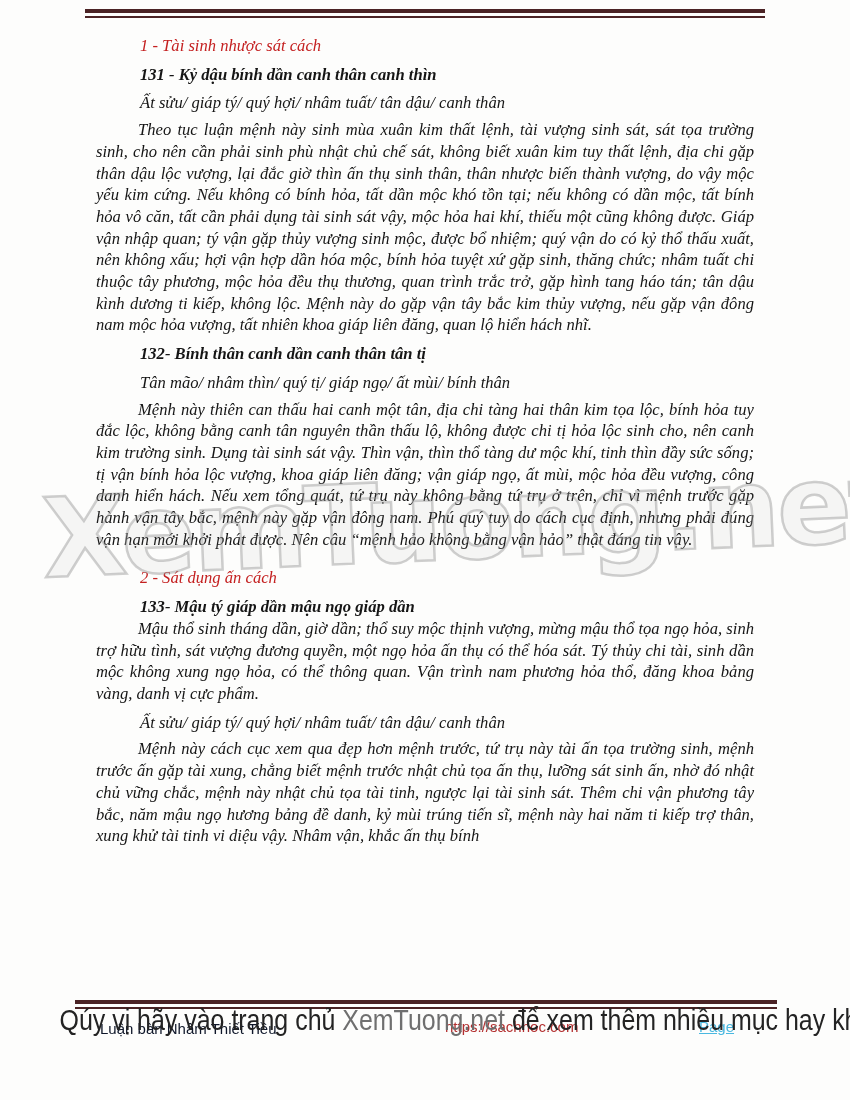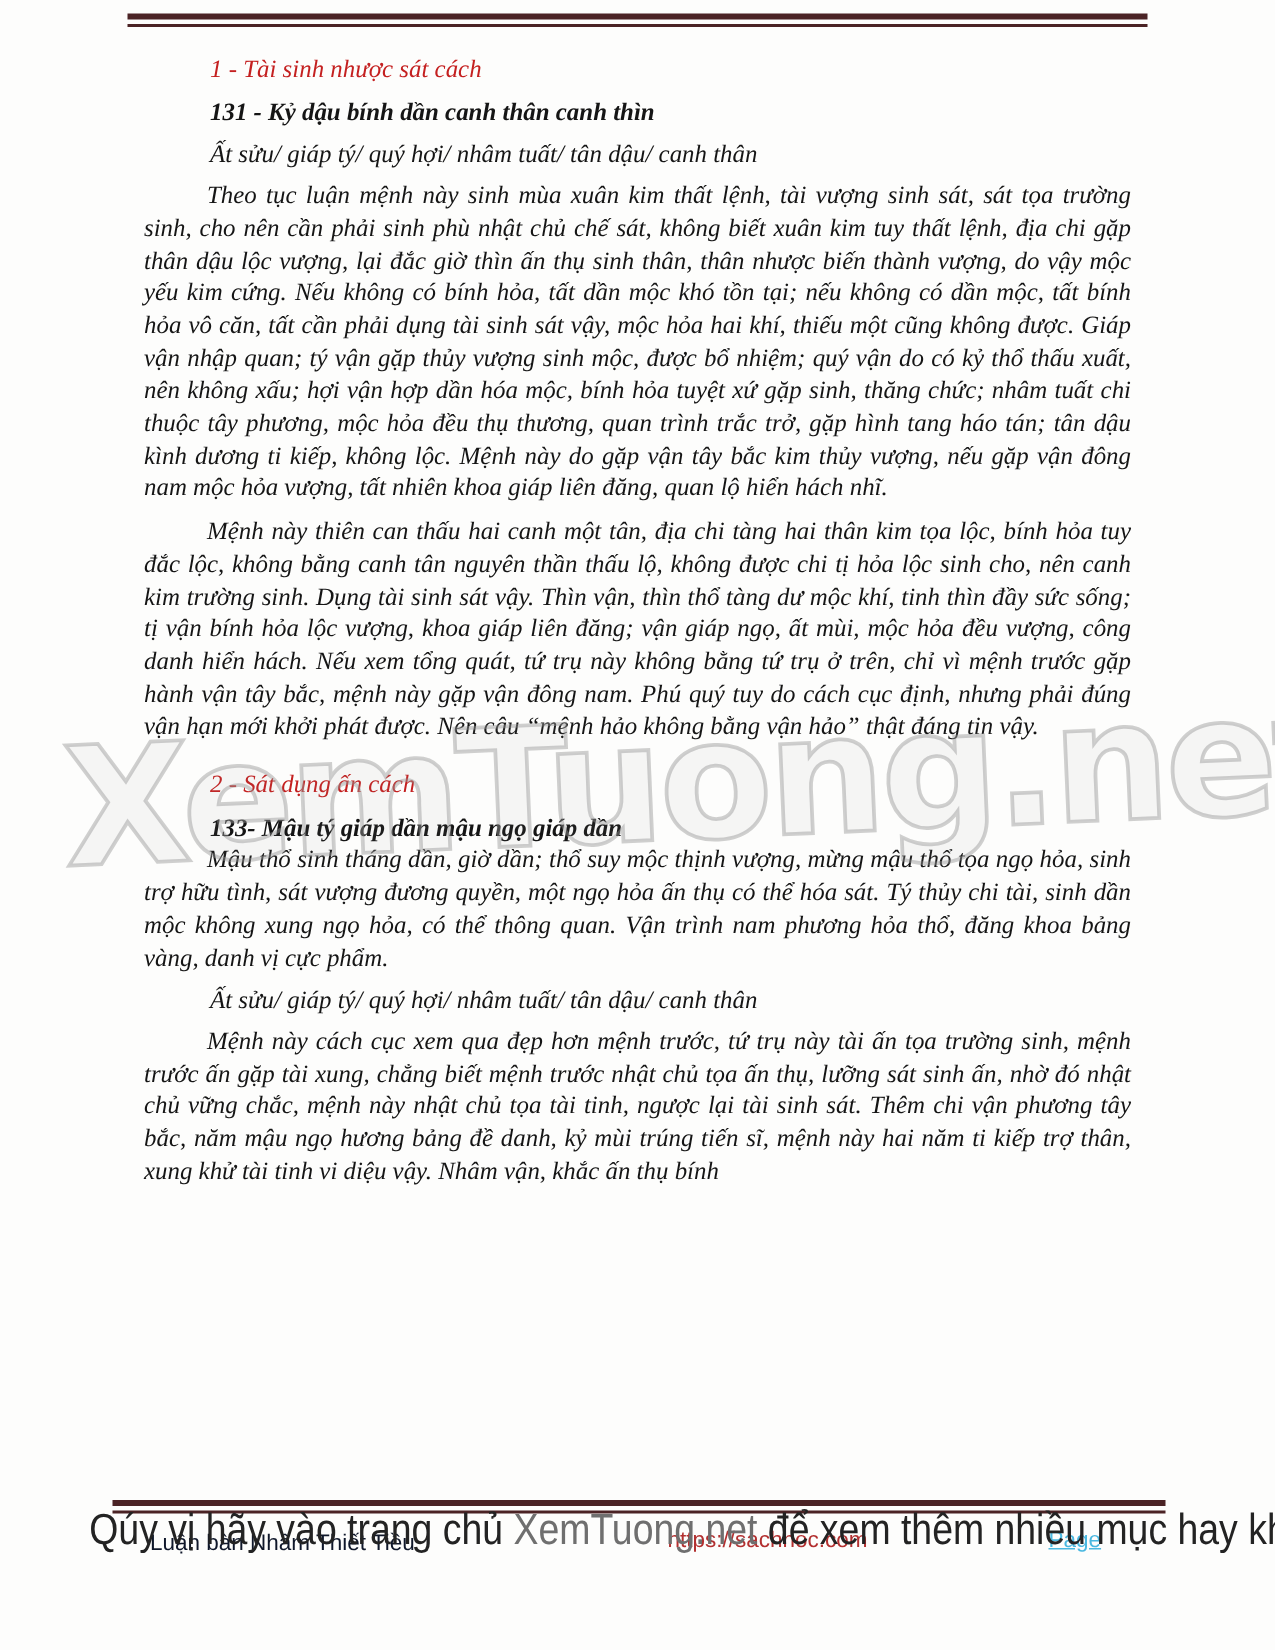--- a/index.html
+++ b/index.html
@@ -104,20 +104,22 @@
 <div class="page">
 
 
   <div class="divider top"></div>
 
   <div class="content">
       <div class="section-heading">1 - Tài sinh nhược sát cách</div>
       <div class="case-heading">131 - Kỷ dậu bính dần canh thân canh thìn</div>
       <div class="pillars">Ất sửu/ giáp tý/ quý hợi/ nhâm tuất/ tân dậu/ canh thân</div>
       <div class="paragraph">Theo tục luận mệnh này sinh mùa xuân kim thất lệnh, tài vượng sinh sát, sát tọa trường sinh, cho nên cần phải sinh phù nhật chủ chế sát, không biết xuân kim tuy thất lệnh, địa chi gặp thân dậu lộc vượng, lại đắc giờ thìn ấn thụ sinh thân, thân nhược biến thành vượng, do vậy mộc yếu kim cứng. Nếu không có bính hỏa, tất dần mộc khó tồn tại; nếu không có dần mộc, tất bính hỏa vô căn, tất cần phải dụng tài sinh sát vậy, mộc hỏa hai khí, thiếu một cũng không được. Giáp vận nhập quan; tý vận gặp thủy vượng sinh mộc, được bổ nhiệm; quý vận do có kỷ thổ thấu xuất, nên không xấu; hợi vận hợp dần hóa mộc, bính hỏa tuyệt xứ gặp sinh, thăng chức; nhâm tuất chi thuộc tây phương, mộc hỏa đều thụ thương, quan trình trắc trở, gặp hình tang háo tán; tân dậu kình dương ti kiếp, không lộc. Mệnh này do gặp vận tây bắc kim thủy vượng, nếu gặp vận đông nam mộc hỏa vượng, tất nhiên khoa giáp liên đăng, quan lộ hiển hách nhĩ.</div>
+      <div class="case-heading">132- Bính thân canh dần canh thân tân tị</div>
+      <div class="pillars">Tân mão/ nhâm thìn/ quý tị/ giáp ngọ/ ất mùi/ bính thân</div>
       <div class="paragraph">Mệnh này thiên can thấu hai canh một tân, địa chi tàng hai thân kim tọa lộc, bính hỏa tuy đắc lộc, không bằng canh tân nguyên thần thấu lộ, không được chi tị hỏa lộc sinh cho, nên canh kim trường sinh. Dụng tài sinh sát vậy. Thìn vận, thìn thổ tàng dư mộc khí, tinh thìn đầy sức sống; tị vận bính hỏa lộc vượng, khoa giáp liên đăng; vận giáp ngọ, ất mùi, mộc hỏa đều vượng, công danh hiển hách. Nếu xem tổng quát, tứ trụ này không bằng tứ trụ ở trên, chỉ vì mệnh trước gặp hành vận tây bắc, mệnh này gặp vận đông nam. Phú quý tuy do cách cục định, nhưng phải đúng vận hạn mới khởi phát được. Nên câu “mệnh hảo không bằng vận hảo” thật đáng tin vậy.</div>
       <div class="section-heading">2 - Sát dụng ấn cách</div>
       <div class="case-heading">133- Mậu tý giáp dần mậu ngọ giáp dần</div>
       <div class="paragraph">Mậu thổ sinh tháng dần, giờ dần; thổ suy mộc thịnh vượng, mừng mậu thổ tọa ngọ hỏa, sinh trợ hữu tình, sát vượng đương quyền, một ngọ hỏa ấn thụ có thể hóa sát. Tý thủy chi tài, sinh dần mộc không xung ngọ hỏa, có thể thông quan. Vận trình nam phương hỏa thổ, đăng khoa bảng vàng, danh vị cực phẩm.</div>
       <div class="pillars">Ất sửu/ giáp tý/ quý hợi/ nhâm tuất/ tân dậu/ canh thân</div>
       <div class="paragraph">Mệnh này cách cục xem qua đẹp hơn mệnh trước, tứ trụ này tài ấn tọa trường sinh, mệnh trước ấn gặp tài xung, chẳng biết mệnh trước nhật chủ tọa ấn thụ, lưỡng sát sinh ấn, nhờ đó nhật chủ vững chắc, mệnh này nhật chủ tọa tài tinh, ngược lại tài sinh sát. Thêm chi vận phương tây bắc, năm mậu ngọ hương bảng đề danh, kỷ mùi trúng tiến sĩ, mệnh này hai năm ti kiếp trợ thân, xung khử tài tinh vi diệu vậy. Nhâm vận, khắc ấn thụ bính</div>
     </div>
 
   <div class="watermark">XemTuong.net</div>
 

